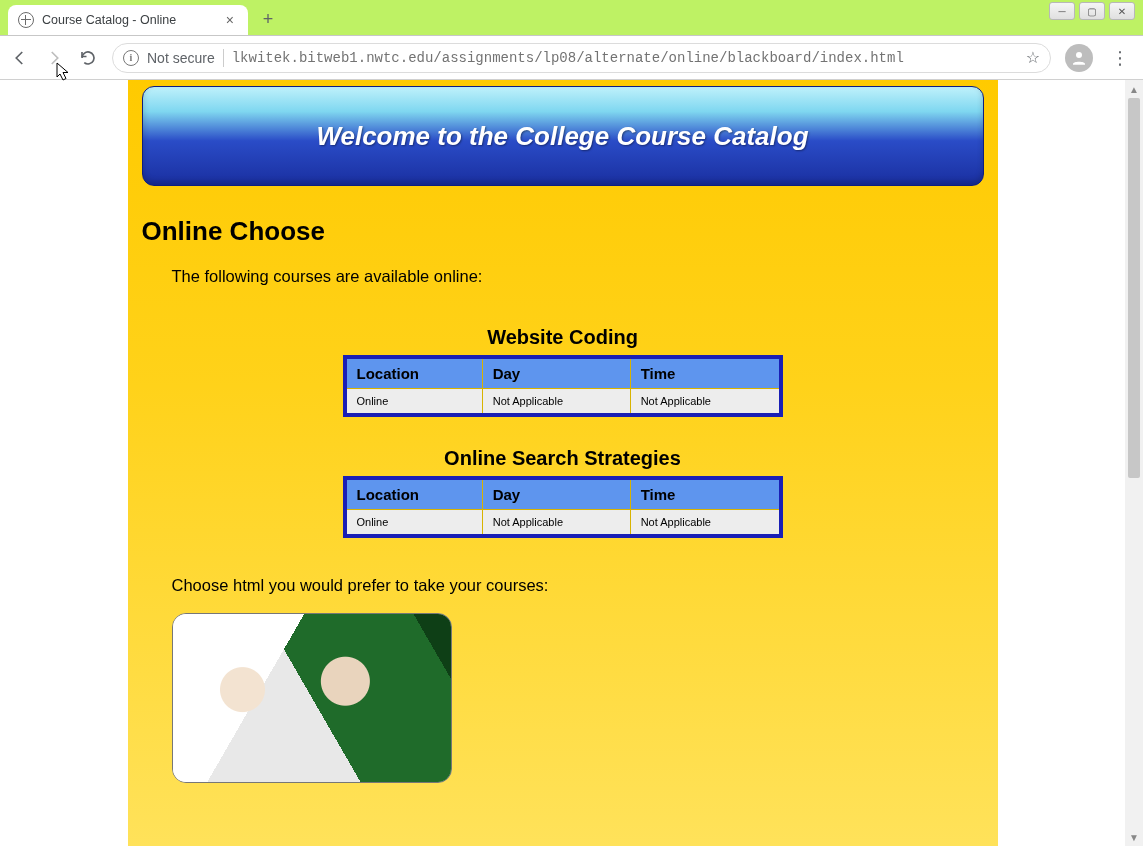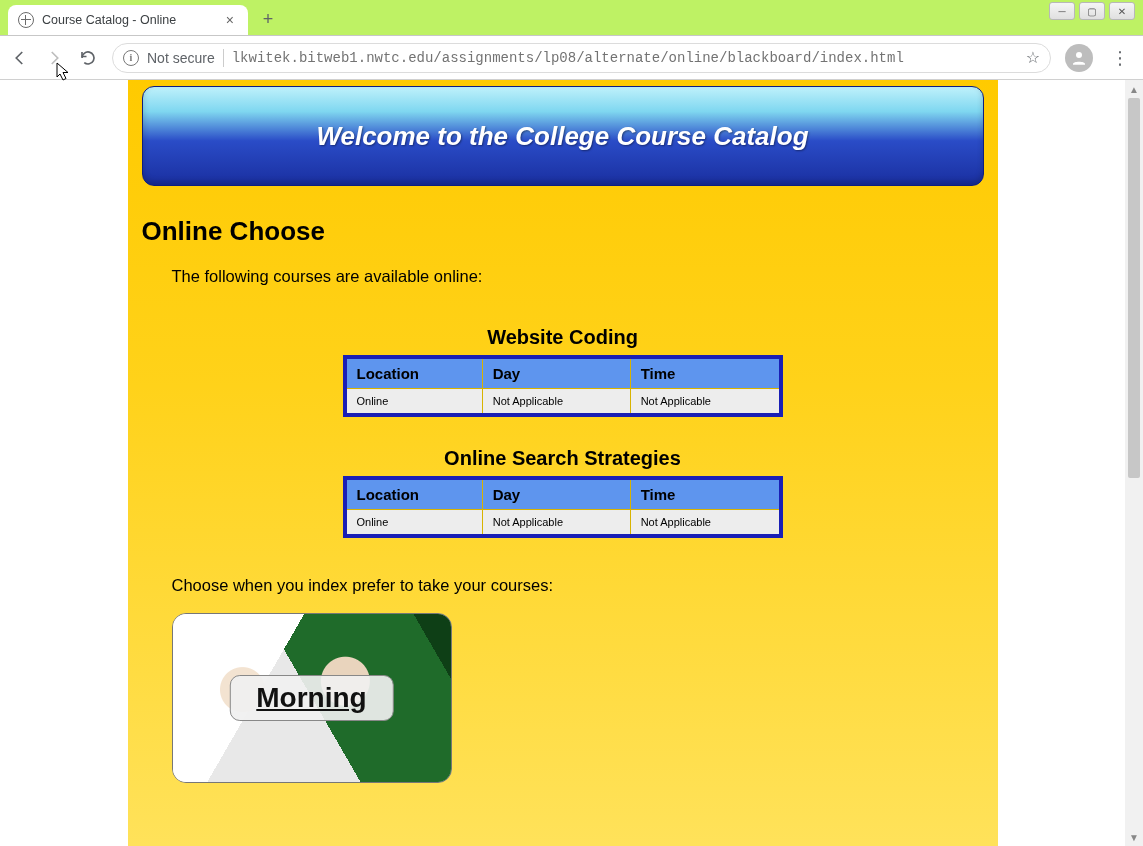--- a/index.html
+++ b/index.html
@@ -328,25 +328,24 @@
           </tr>
           <tr>
             <td>Online</td>
             <td>Not Applicable</td>
             <td>Not Applicable</td>
           </tr>
         </tbody>
           </table>
       </div>
 
-      <p class="choose">Choose when you index prefer to take your courses:</p>
+      <p class="choose">Choose html you would prefer to take your courses:</p>
 
       <div class="time-card">
         <div class="tc-img"></div>
-        <div class="tc-label">Morning</div>
       </div>
     </div>
   </div>
 
   <div class="vscroll">
     <div class="arrow">▲</div>
     <div class="track">
       <div class="thumb"></div>
     </div>
     <div class="arrow">▼</div>

